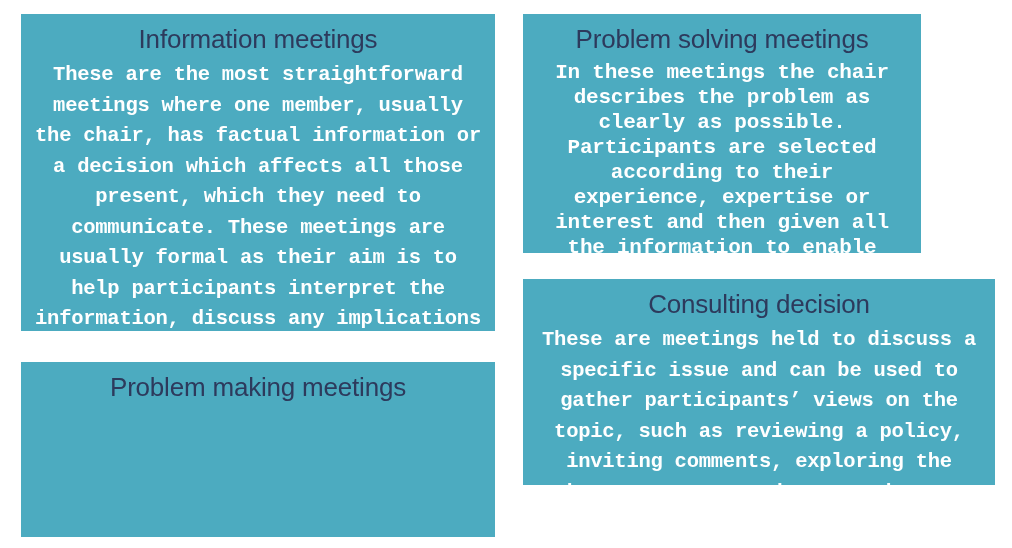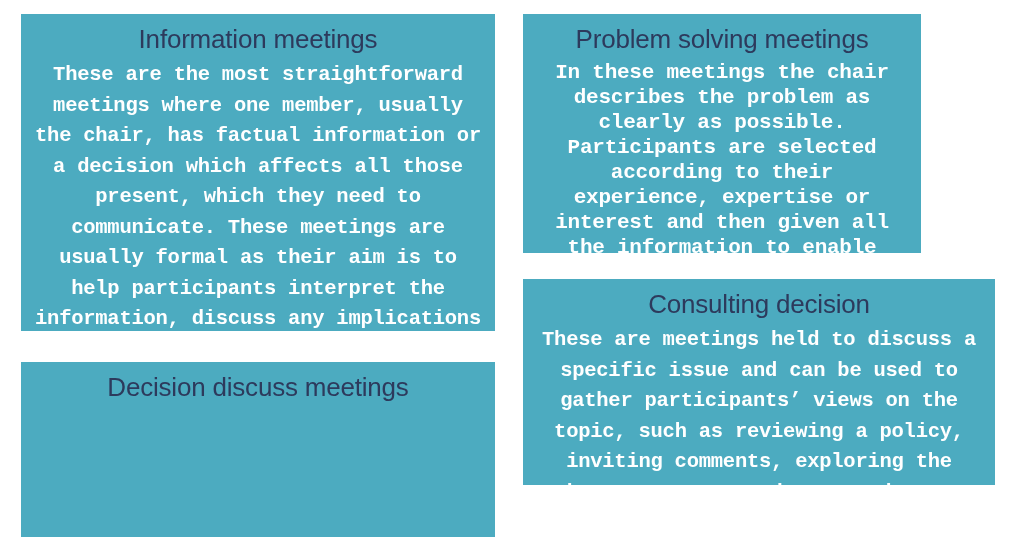--- a/index.html
+++ b/index.html
@@ -114,16 +114,16 @@
     <div class="card-title">Problem solving meetings</div>
     <div class="card-body">In these meetings the chair describes the problem as clearly as possible. Participants are selected according to their experience, expertise or interest and then given all the information to enable them to generate ideas, offer advice and reach conclusions.</div>
   </div>
 
   <div class="card" id="card-consulting">
     <div class="card-title">Consulting decision</div>
     <div class="card-body">These are meetings held to discuss a specific issue and can be used to gather participants’ views on the topic, such as reviewing a policy, inviting comments, exploring the advantages, strengths or weaknesses of a new initiative.</div>
   </div>
 
   <div class="card" id="card-decision">
-    <div class="card-title">Decision discuss meetings</div>
+    <div class="card-title">Problem making meetings</div>
   </div>
 
 </div>
 
 </body></html>

